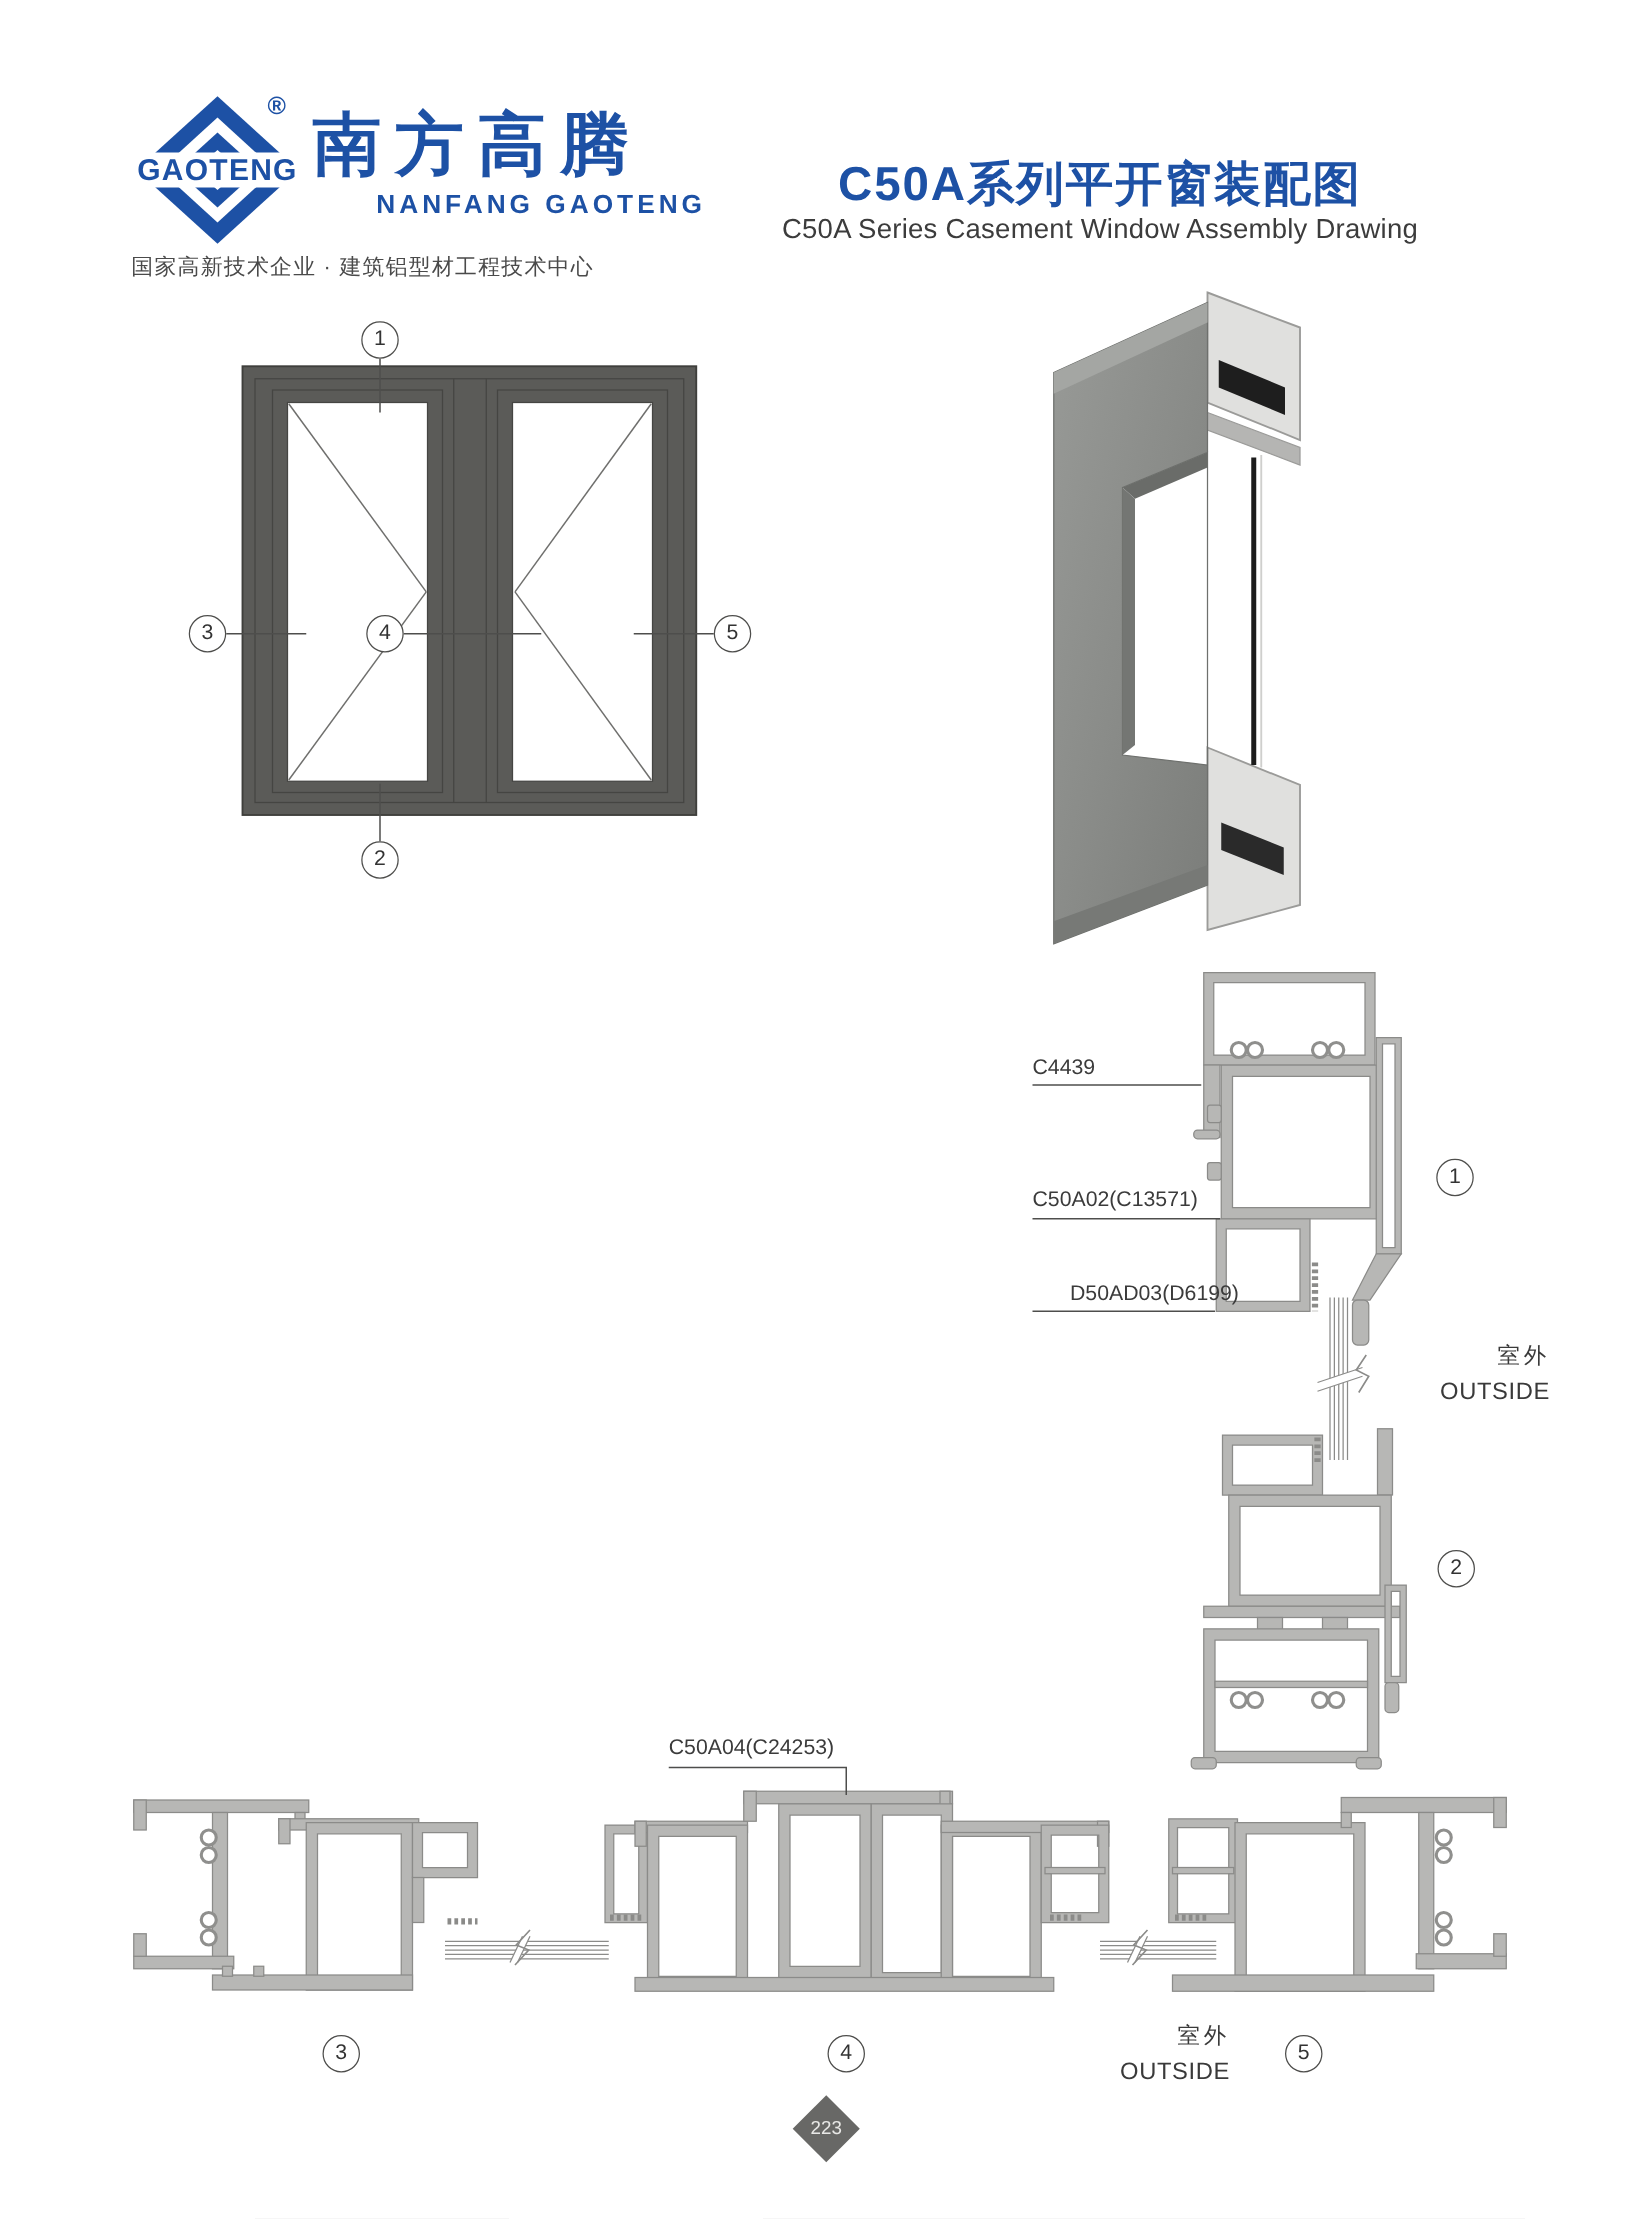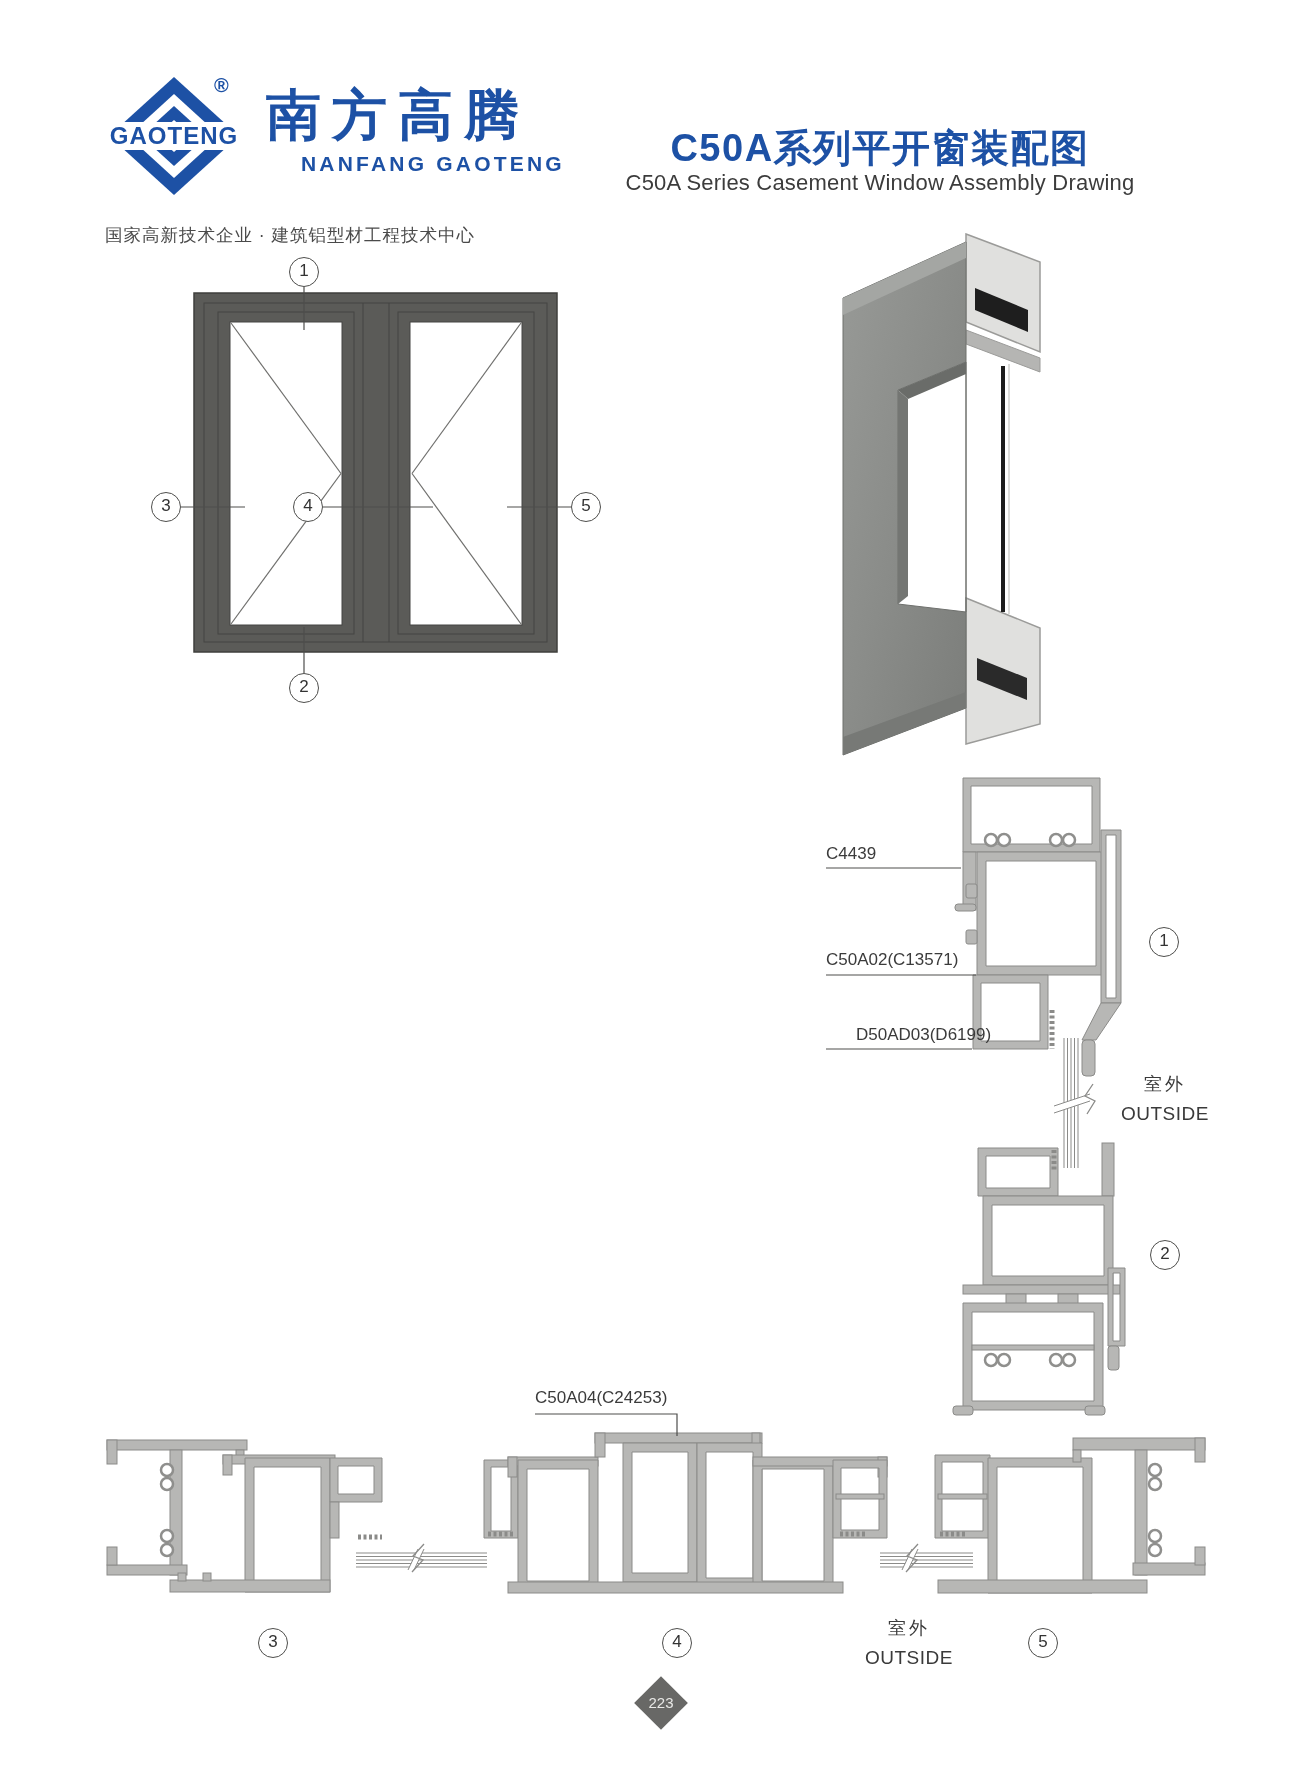--- a/index.html
+++ b/index.html
@@ -1,35 +1,35 @@
 <!DOCTYPE html>
 <html><head>
 <meta charset="utf-8">
 <style>
   html,body{margin:0;padding:0;background:#e9e9e9;}
   .page{position:relative;width:1300px;height:1775px;background:#ffffff;overflow:hidden;
         font-family:"Liberation Sans","DejaVu Sans",sans-serif;color:#3b3b3b;}
   .layer{position:absolute;left:0;top:0;width:1300px;height:1775px;}
   
-  .brand-cn{position:absolute;left:266px;top:88px;font-size:55px;font-weight:bold;
+  .brand-cn{position:absolute;left:250px;top:88px;font-size:55px;font-weight:bold;
             color:#1d51a5;letter-spacing:11px;line-height:1;}
   .brand-en{position:absolute;left:269px;top:153px;font-size:21px;font-weight:bold;
             color:#1d51a5;letter-spacing:3.2px;line-height:1;margin-left:32px;}
   .reg-mark{position:absolute;left:214px;top:74px;font-size:20px;color:#1d51a5;font-weight:bold;}
-  .tagline{position:absolute;left:105px;top:201px;font-size:17.5px;color:#4a4a4a;letter-spacing:1px;margin-top:22px;}
+  .tagline{position:absolute;left:105px;top:201px;font-size:17.5px;color:#4a4a4a;letter-spacing:1px;}
   .title-block{position:absolute;left:550px;top:128px;width:660px;text-align:center;}
   .title-cn{font-size:38px;font-weight:bold;color:#1d51a5;letter-spacing:1.5px;line-height:1.1;}
   .title-en{font-size:22px;color:#3c3c3c;letter-spacing:0.2px;}
   
   .callout{position:absolute;width:30px;height:30px;box-sizing:border-box;border:1.6px solid #4e4e4c;
            border-radius:50%;background:#fff;color:#333;font-size:17px;line-height:26px;text-align:center;}
   
   .part-label{position:absolute;font-size:17px;color:#3b3b3b;white-space:nowrap;line-height:1;}
   
-  .outside{position:absolute;width:150px;text-align:center;color:#3a3a3a;}
+  .outside{position:absolute;width:150px;text-align:right;color:#3a3a3a;}
   .outside .cn{font-size:18px;letter-spacing:3px;}
   .outside .en{font-size:19px;margin-top:7px;letter-spacing:0.5px;}
   
   .page-diamond{position:absolute;left:642px;top:1684px;width:38px;height:38px;background:#686866;
                 transform:rotate(45deg);}
   .page-diamond span{position:absolute;left:0;top:0;width:38px;height:38px;transform:rotate(-45deg);
                      color:#e8e8e6;font-size:15px;line-height:38px;text-align:center;display:block;}
   svg{display:block;}
   .wall{fill:#b7b7b5;fill-rule:evenodd;stroke:#8b8b89;stroke-width:1;}
   .bar{fill:#b7b7b5;stroke:#8b8b89;stroke-width:1;}

